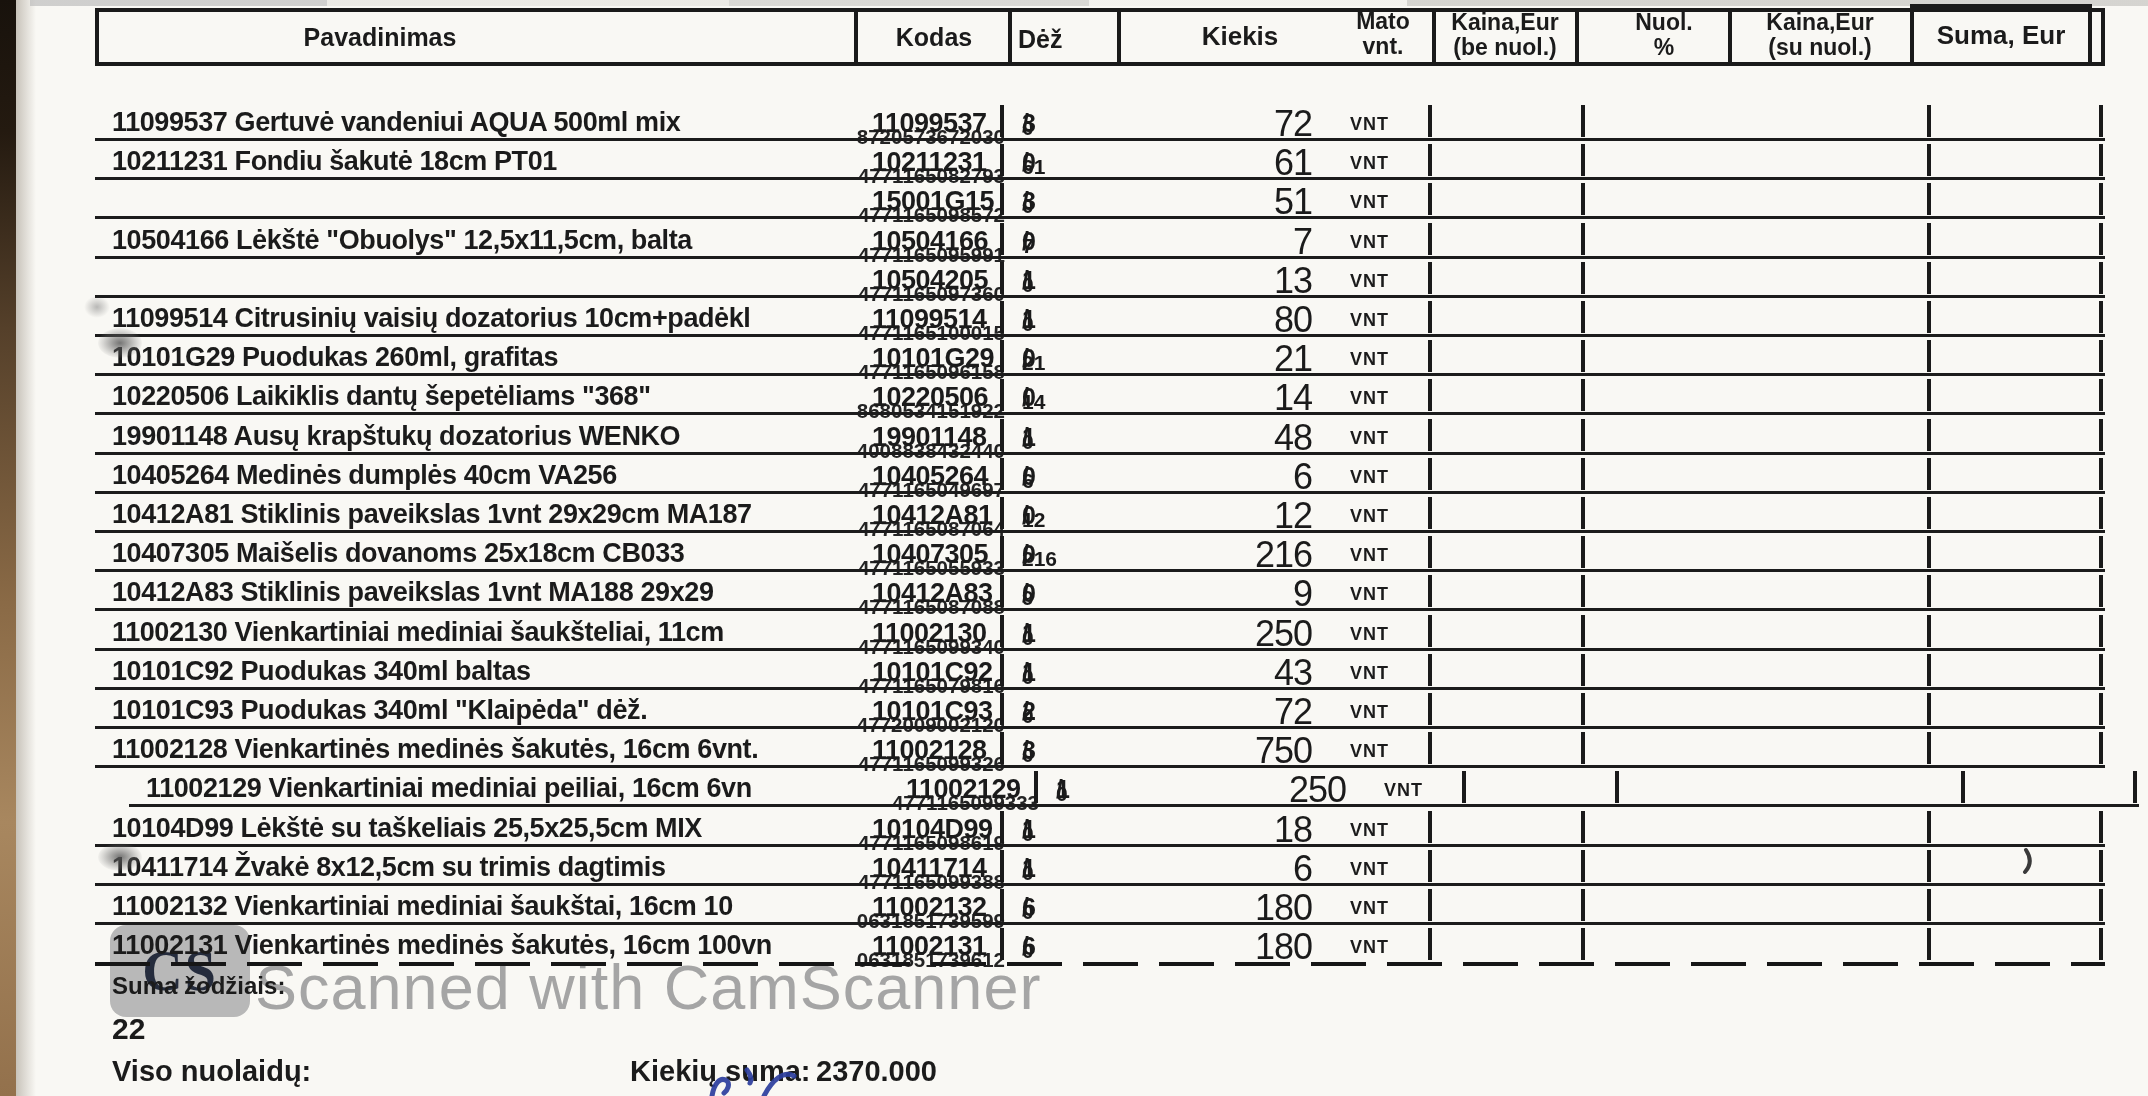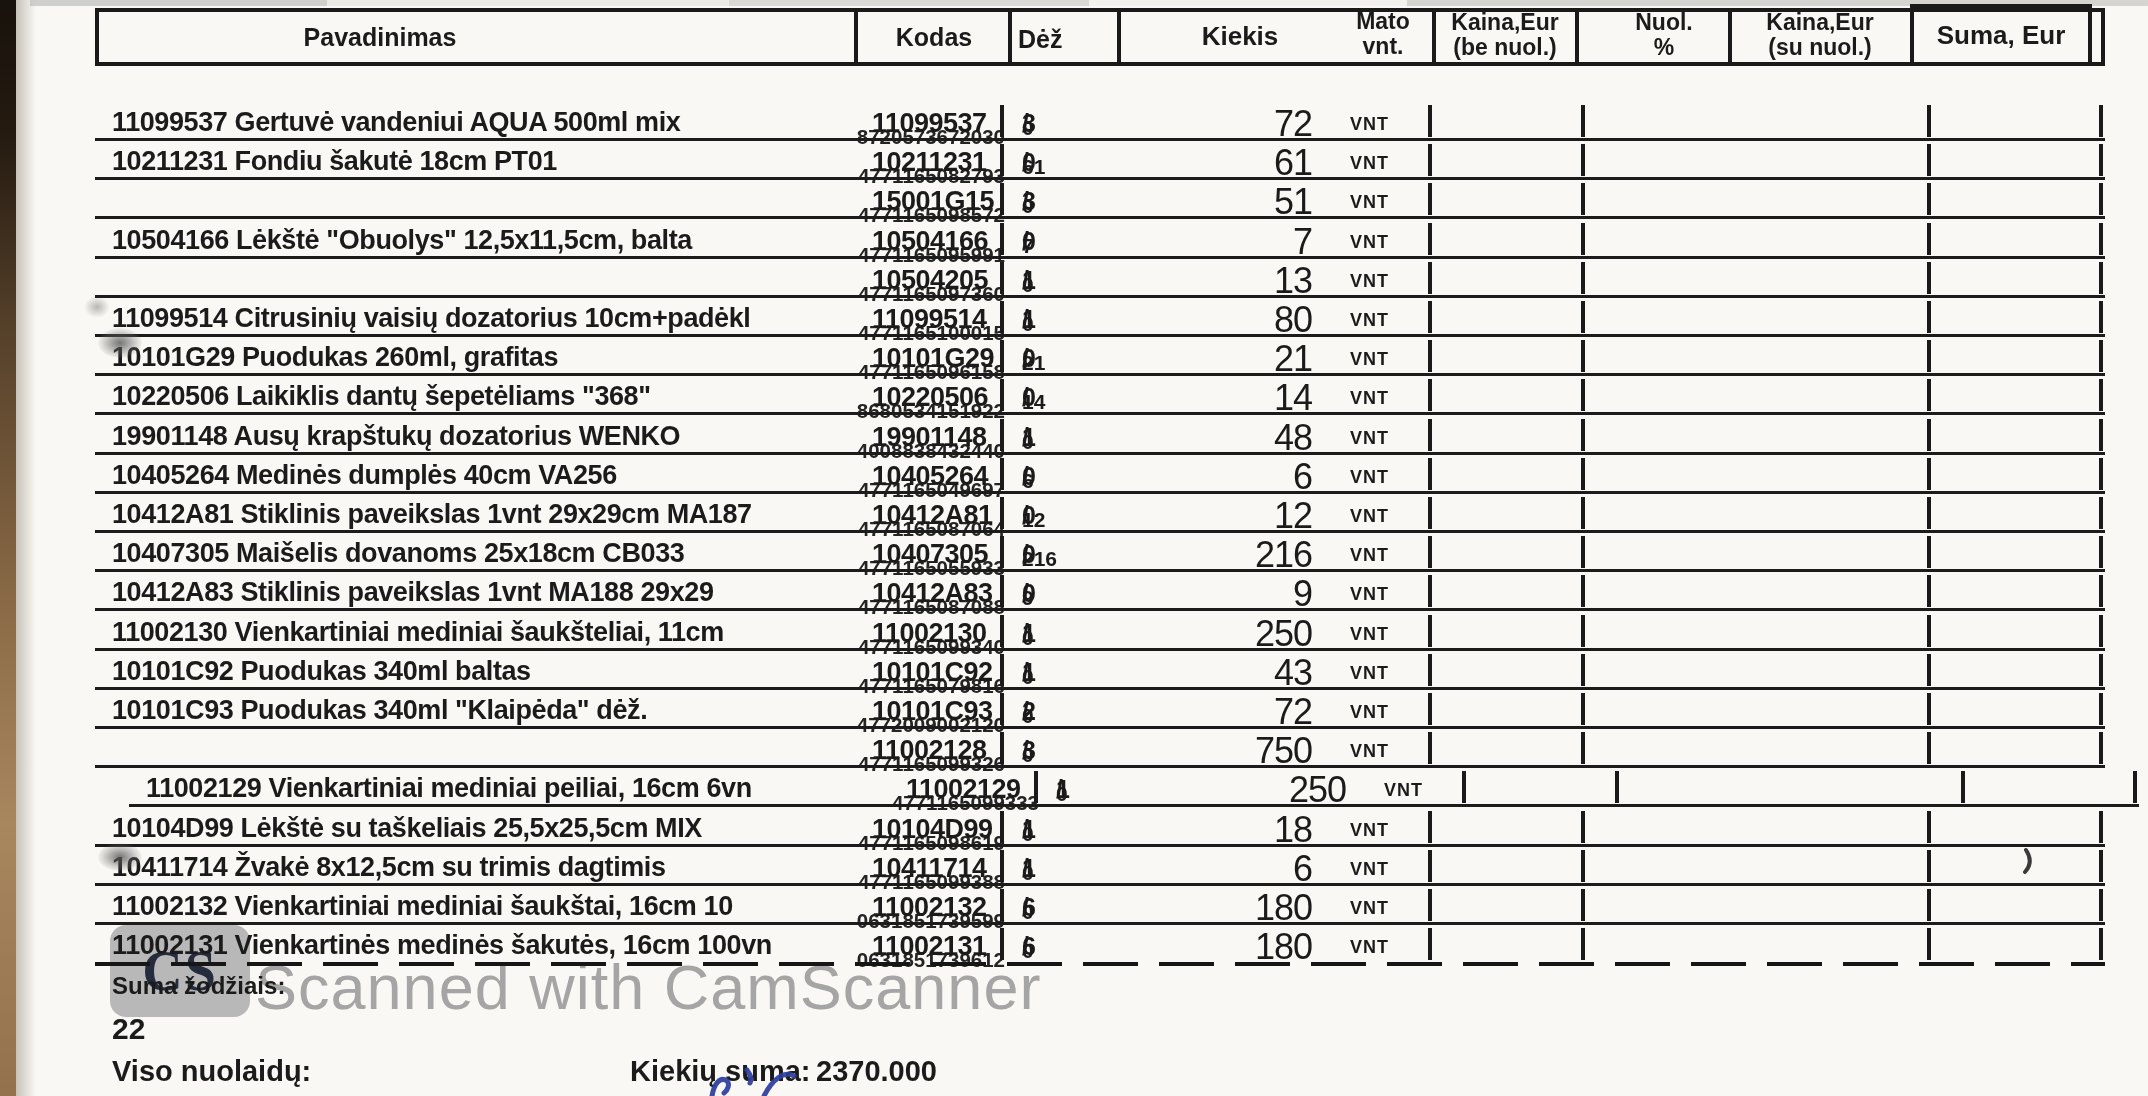--- a/index.html
+++ b/index.html
@@ -315,20 +315,21 @@
       <span class="c-dez"><span class="dz-n">2</span>/<span class="dz-d">0</span></span>
       <span class="c-qty">72</span>
       <span class="c-unit">VNT</span>
       <span class="tick t1"></span>
       <span class="tick t2"></span>
       <span class="tick t3"></span>
       <span class="tick t4"></span>
       <span class="underline"></span>
     </div>
     <div class="trow" style="top: 734.2px;">
+      <span class="c-name">11002128 Vienkartinės medinės šakutės, 16cm 6vnt.</span>
       <span class="c-barcode">4771165099326</span>
       <span class="c-code">11002128</span>
       <span class="tick t-code"></span>
       <span class="c-dez"><span class="dz-n">3</span>/<span class="dz-d">0</span></span>
       <span class="c-qty">750</span>
       <span class="c-unit">VNT</span>
       <span class="tick t1"></span>
       <span class="tick t2"></span>
       <span class="tick t3"></span>
       <span class="tick t4"></span>

